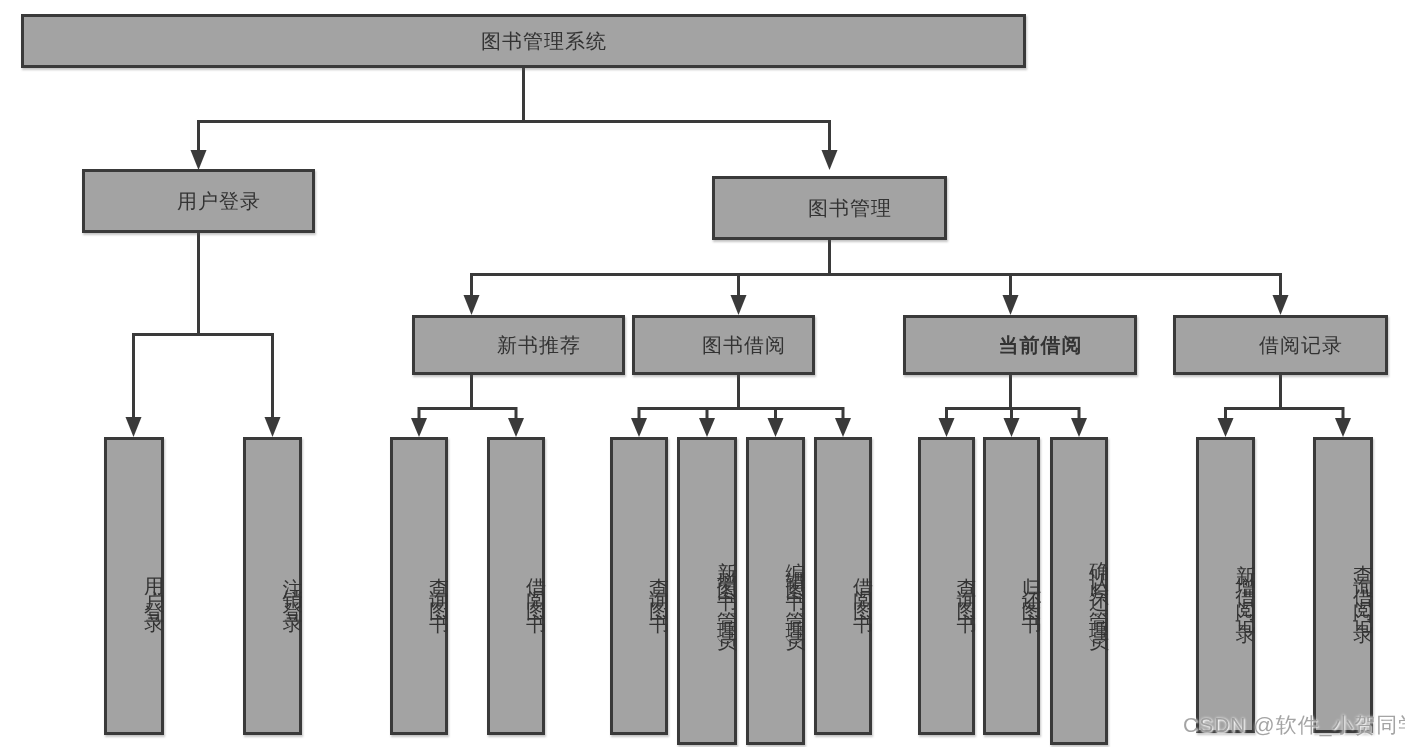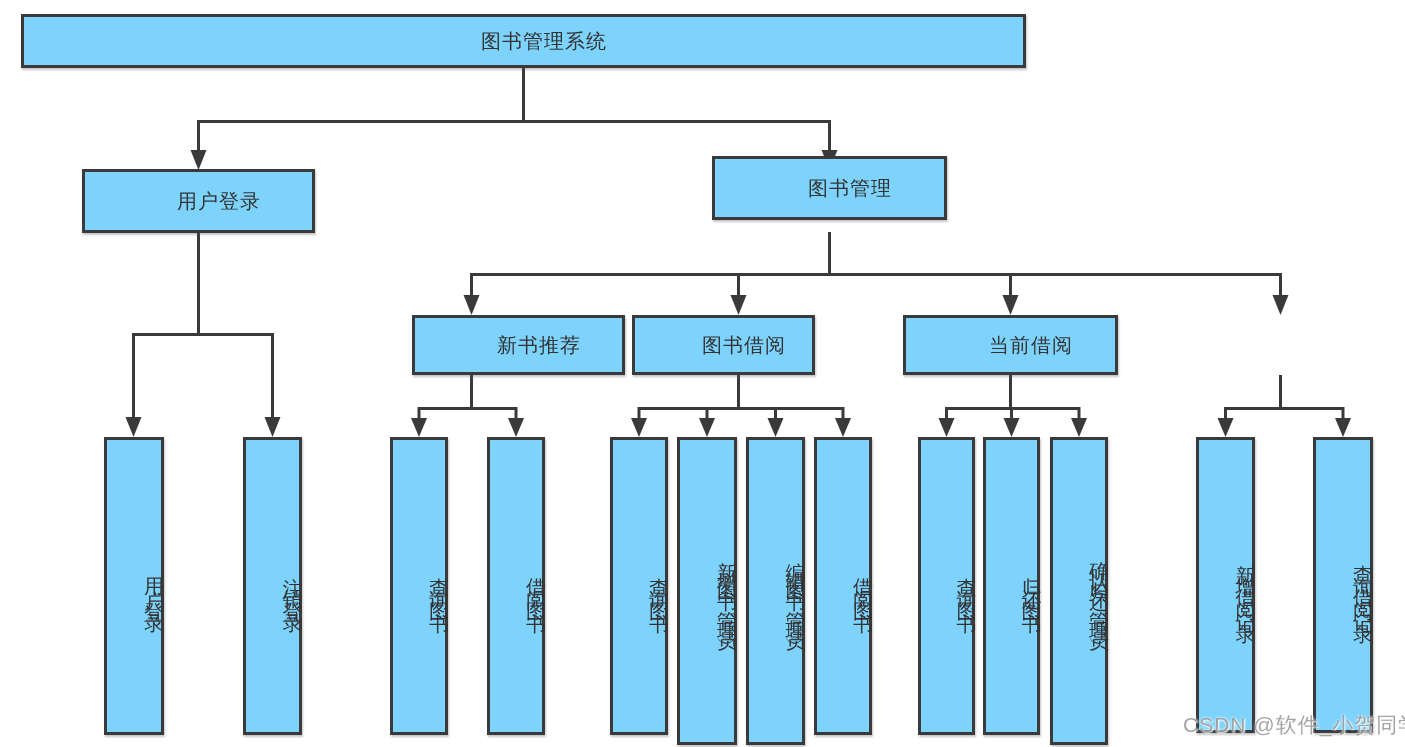--- a/index.html
+++ b/index.html
@@ -8,21 +8,21 @@
     width: 1405px;
     height: 747px;
     background: #ffffff;
     font-family: "Liberation Sans", sans-serif;
     overflow: hidden;
   }
   .box {
     position: absolute;
     box-sizing: border-box;
     border: 3px solid #3a3a3a;
-    background: #7dd3fc;
+    background: #a3a3a3;
     color: #333333;
     display: flex;
     align-items: center;
     justify-content: center;
     font-size: 20px;
     letter-spacing: 1px;
     box-shadow: 1px 2px 2px rgba(90,90,90,0.35);
     z-index: 2;
     white-space: nowrap;
     padding-left: 41px;
@@ -94,25 +94,26 @@
     <g>
       <path d="M1280.5 375 V408.5 M1225.5 408.5 H1343 M1225.5 407 V418 M1343 407 V418"></path>
       <polygon points="1217.5,418 1233.5,418 1225.5,437"></polygon>
       <polygon points="1335,418 1351,418 1343,437"></polygon>
     </g>
   </svg>
 
   <div class="box" style="left:21px; top:14px; width:1005px; height:54px;">图书管理系统</div>
 
   <div class="box" style="left:82px; top:169px; width:233px; height:64px;">用户登录</div>
-  <div class="box" style="left:712px; top:156px; width:235px; height:64px;">图书管理</div>
+  <div class="box" style="left:712px; top:176px; width:235px; height:64px;">图书管理</div>
 
   <div class="box" style="left:365px; top:315px; width:213px; height:60px;margin-left:47px;">新书推荐</div>
   <div class="box" style="left:632px; top:315px; width:183px; height:60px;">图书借阅</div>
-  <div class="box" style="left:903px; top:315px; width:215px; height:60px;">当前借阅</div>
+  <div class="box" style="left:903px; top:315px; width:234px; height:60px;font-weight:bold;">当前借阅</div>
+  <div class="box" style="left:1173px; top:315px; width:215px; height:60px;">借阅记录</div>
 
   <div class="box vbox" style="left:104px; top:437px; width:60px; height:298px;">用户登录</div>
   <div class="box vbox" style="left:243px; top:437px; width:59px; height:298px;">注销登录</div>
 
   <div class="box vbox" style="left:390px; top:437px; width:58px; height:298px;">查询图书</div>
   <div class="box vbox" style="left:487px; top:437px; width:58px; height:298px;">借阅图书</div>
 
   <div class="box vbox" style="left:610px; top:437px; width:58px; height:298px;">查询图书</div>
   <div class="box vbox tight" style="left:677px; top:437px; width:60px; height:308px;">新增图书（管理员）</div>
   <div class="box vbox tight" style="left:746px; top:437px; width:59px; height:308px;">编辑图书（管理员）</div>

